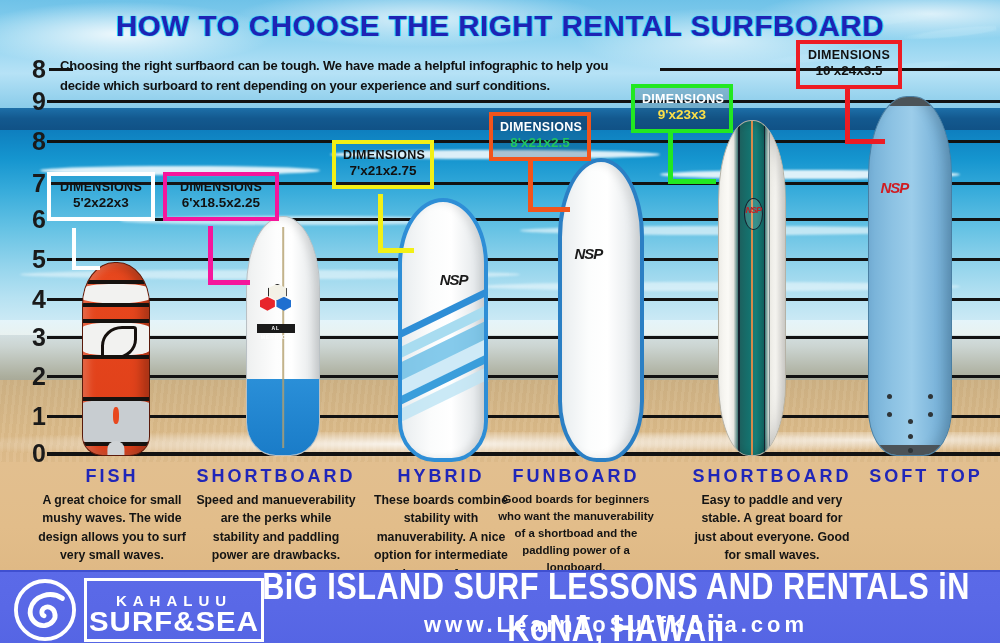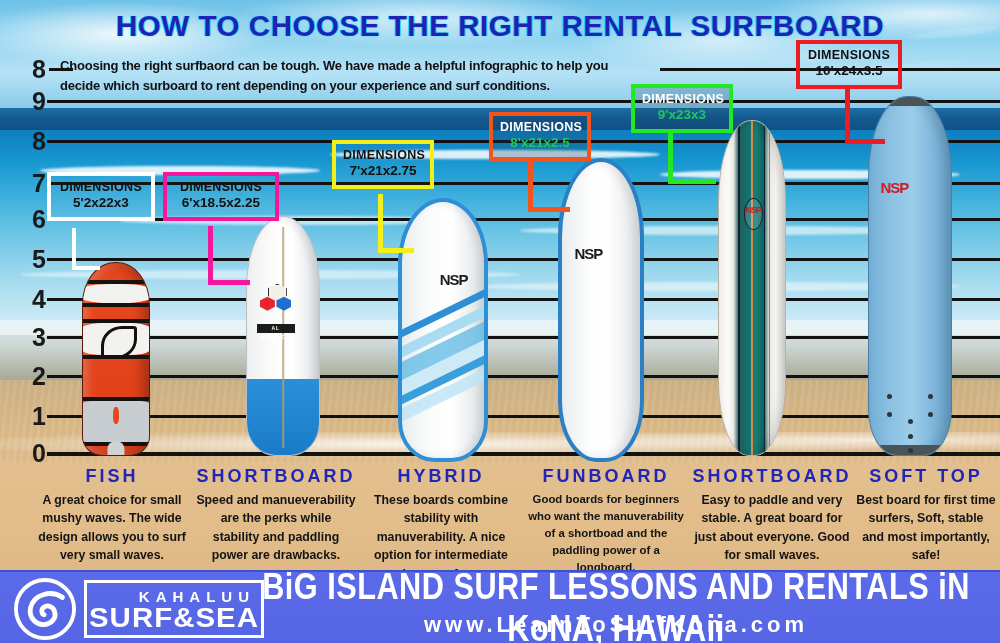--- a/index.html
+++ b/index.html
@@ -109,37 +109,37 @@
     border:1.5px solid #b5b2a6;overflow:hidden;box-shadow:inset -5px 0 10px rgba(0,0,0,.18);}
   .lb-line{position:absolute;top:0;height:100%;}
 
   
   .st-body{background:linear-gradient(90deg,#74afd6 0%,#8cc2e3 28%,#9ccdea 52%,#7bb4da 82%,#6aa6cf 100%);
     border-radius:46% 46% 34% 34%/22% 22% 13% 13%;
     border:1.5px solid #4a7fa3;overflow:hidden;box-shadow:inset -6px 0 12px rgba(0,0,0,.16);}
   .st-cap{position:absolute;left:0;width:100%;background:#4b5358;}
   .plug{position:absolute;width:5px;height:5px;border-radius:50%;background:#2e3437;}
 
-  .logo-nsp{position:absolute;font-weight:bold;
+  .logo-nsp{position:absolute;font-style:italic;font-weight:bold;
     font-family:"Liberation Sans",sans-serif;letter-spacing:-1px;}
 
   
   .cat{position:absolute;text-align:center;}
   .cat-name{font-size:18px;font-weight:bold;color:#2026b8;letter-spacing:3px;
     font-family:"Liberation Sans",sans-serif;}
   .cat-desc{margin-top:4px;font-size:12.3px;line-height:1.5;font-weight:bold;color:#141414;
     font-family:"Liberation Sans",sans-serif;}
 
   
   .footer{position:absolute;left:0;top:570px;width:1000px;height:73px;
     background:linear-gradient(180deg,#5b6ae8 0%,#5968e6 50%,#5565e4 100%);
     border-top:2px solid #3f4fd0;}
   .logo-wrap{position:absolute;left:14px;top:6px;display:flex;align-items:center;gap:8px;}
   .logo-mark{width:62px;height:62px;}
-  .logo-box{border:3px solid #fff;padding:6px 6px 3px;text-align:right;line-height:1;}
+  .logo-box{border:3px solid #fff;padding:12px 6px 3px;text-align:center;line-height:1;}
   .logo-kahaluu{color:#fff;font-size:15px;font-weight:bold;letter-spacing:6px;
     font-family:"Liberation Sans",sans-serif;}
   .logo-surfsea{color:#fff;font-size:28px;font-weight:bold;letter-spacing:1px;
     font-family:"Liberation Sans",sans-serif;transform:scaleX(1.05);}
   .foot-head{position:absolute;left:232px;top:572px;width:768px;text-align:center;
     color:#fff;font-size:31px;font-weight:bold;letter-spacing:.5px;
     font-family:"Liberation Sans",sans-serif;transform:scaleY(1.18) scaleX(.99);}
   .foot-url{position:absolute;left:232px;top:612px;width:768px;text-align:center;
     color:#fff;font-size:22px;font-weight:bold;letter-spacing:4px;
     font-family:"Liberation Sans",sans-serif;}
@@ -278,21 +278,21 @@
       <div class="lb-line" style="left:48%;width:2px;background:#d78a4a;"></div>
       <div class="lb-line" style="left:68%;width:1.5px;background:#15212e;"></div>
       <div class="lb-line" style="left:75%;width:1.5px;background:#7d8a8c;"></div>
       <div style="position:absolute;left:38%;top:23%;width:26%;height:9%;
                   border:1.5px solid #15212e;border-radius:50%;background:rgba(255,255,255,.15);"></div>
       <div class="logo-nsp" style="left:40%;top:25%;font-size:9px;color:#c41c22;">NSP</div>
     </div>
   </div>
   <div class="dim-box" style="left:631px;top:84px;width:80px;border-color:#22e821;background:rgba(20,60,90,.22);">
     <div class="dim-title" style="color:#fff">DIMENSIONS</div>
-    <div class="dim-val" style="color:#22c55e">9'x23x3</div>
+    <div class="dim-val" style="color:#fde047">9'x23x3</div>
   </div>
   <div class="lead" style="left:668px;top:130px;width:5px;height:54px;background:#22e821;"></div>
   <div class="lead" style="left:668px;top:179px;width:48px;height:5px;background:#22e821;"></div>
 
   <div class="board" style="left:868px;top:96px;width:82px;height:358px;">
     <div class="bd-body st-body">
       <div class="st-cap" style="top:0;height:9px;border-radius:50% 50% 0 0;"></div>
       <div class="st-cap" style="bottom:0;height:10px;border-radius:0 0 40% 40%;"></div>
       <div class="logo-nsp" style="left:14%;top:23%;font-size:15px;color:#d01c22;">NSP</div>
       <div class="plug" style="left:22%;top:83%;"></div>
@@ -316,31 +316,30 @@
     <div class="cat-desc">Speed and manueverability are the perks while stability and paddling power are drawbacks.</div>
   </div>
   <div class="cat" style="left:36px;top:466px;width:152px;">
     <div class="cat-name">FISH</div>
     <div class="cat-desc">A great choice for small mushy waves. The wide design allows you to surf very small waves.</div>
   </div>
   <div class="cat" style="left:362px;top:466px;width:158px;">
     <div class="cat-name">HYBRID</div>
     <div class="cat-desc">These boards combine stability with manuverability. A nice option for intermediate lever surfers.</div>
   </div>
-  <div class="cat" style="left:522px;top:466px;width:168px;">
+  <div class="cat" style="left:492px;top:466px;width:168px;">
     <div class="cat-name">FUNBOARD</div>
     <div class="cat-desc" style="font-size:11.4px;">Good boards for beginners who want the manuverability of a shortboad and the paddling power of a longboard.</div>
   </div>
   <div class="cat" style="left:692px;top:466px;width:160px;">
     <div class="cat-name">SHORTBOARD</div>
     <div class="cat-desc">Easy to paddle and very stable. A great board for just about everyone. Good for small waves.</div>
   </div>
   <div class="cat" style="left:856px;top:466px;width:140px;">
     <div class="cat-name">SOFT TOP</div>
-    <div class="cat-desc">Best board for first time surfers, Soft, stable and most importantly, safe!</div>
   </div>
 
   <div class="footer">
     <div class="logo-wrap">
       <svg class="logo-mark" viewBox="0 0 64 64">
         <circle cx="32" cy="32" r="30" fill="none" stroke="#fff" stroke-width="4"></circle>
         <path d="M50 20c-12-8-30-3-33 11-2 10 6 18 15 17 7-1 12-7 10-13-1-5-7-8-11-5-3 2-3 7 0 8" fill="none" stroke="#fff" stroke-width="5" stroke-linecap="round"></path>
       </svg>
       <div class="logo-box">
         <div class="logo-kahaluu">KAHALUU</div>

